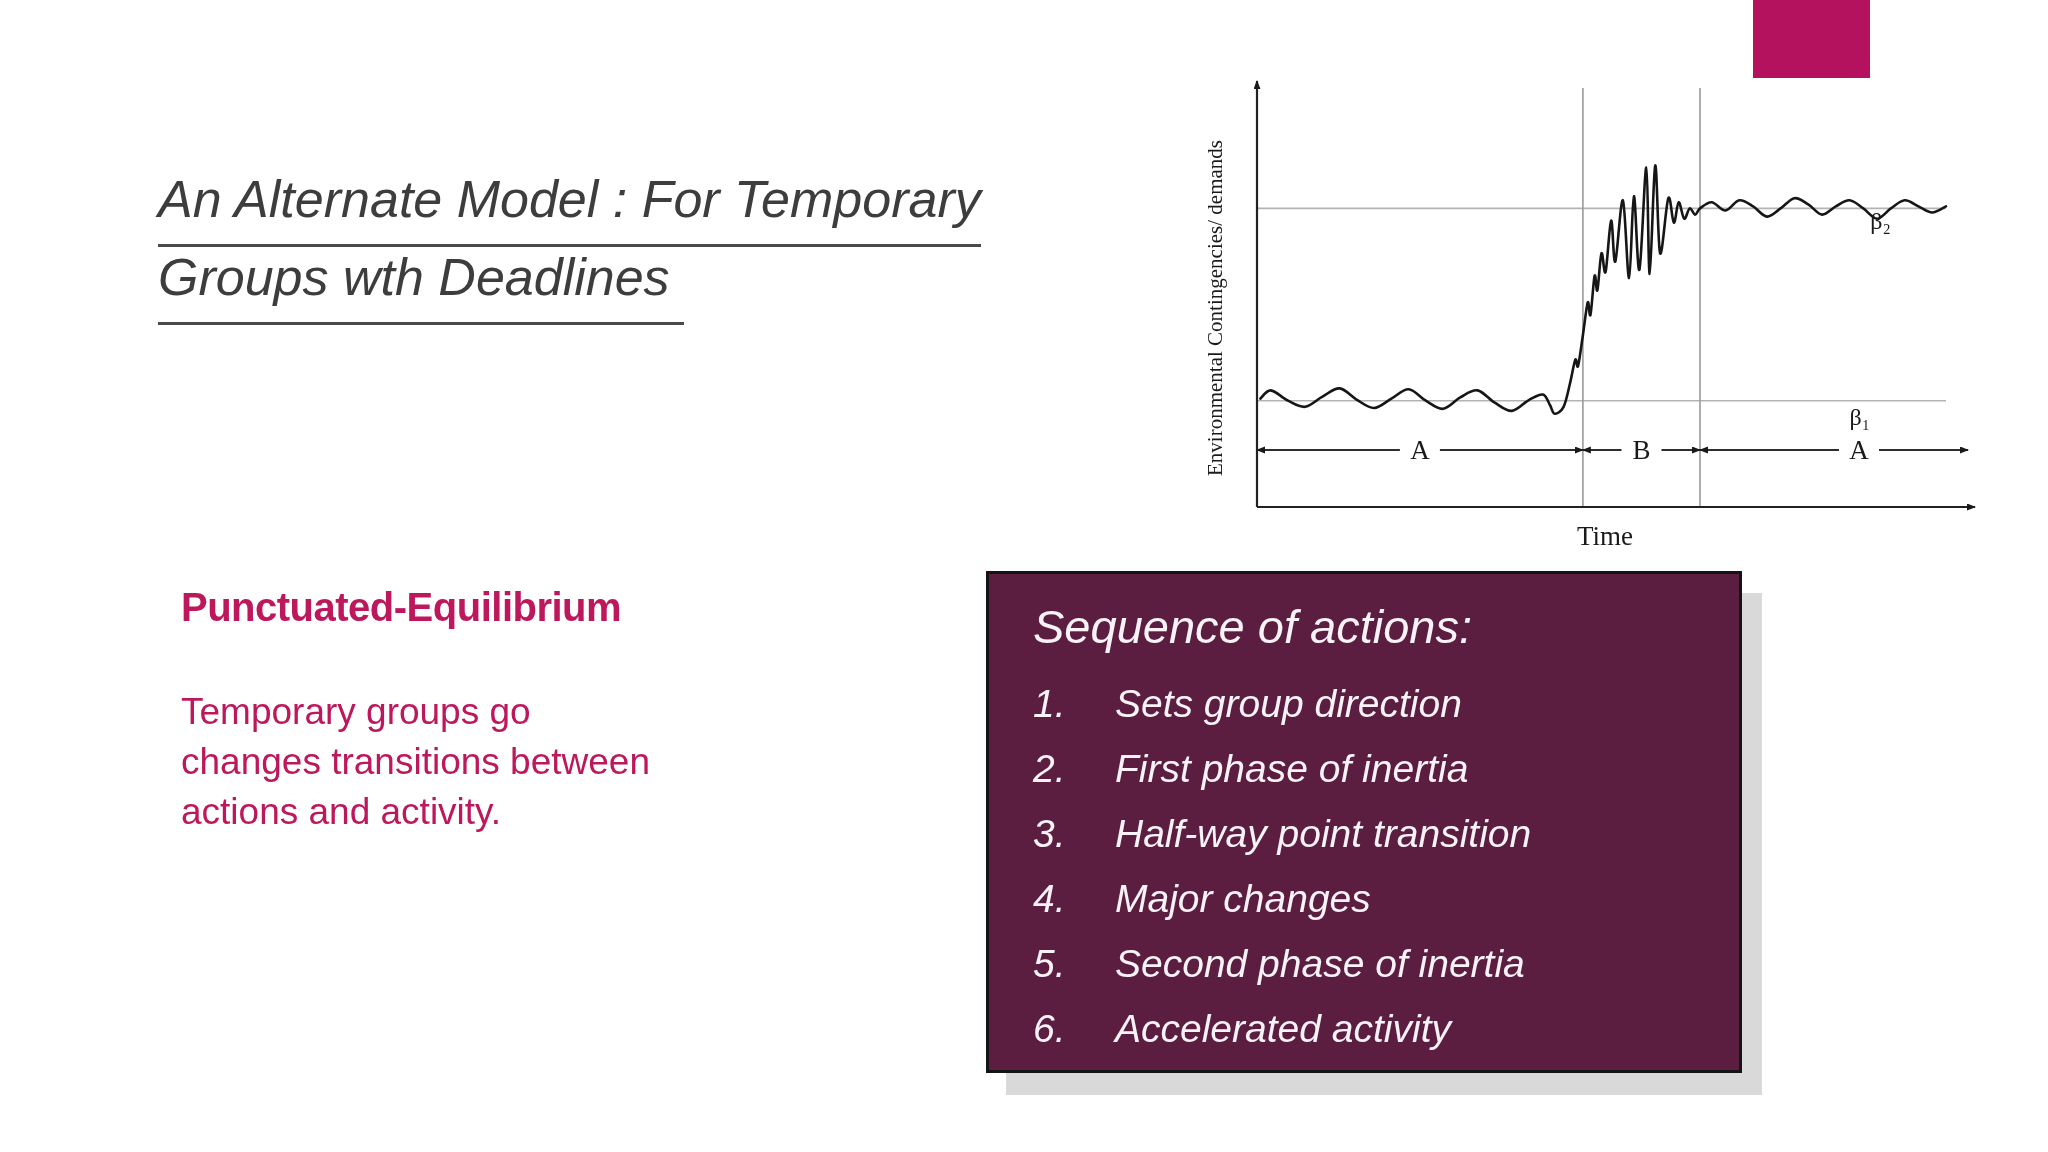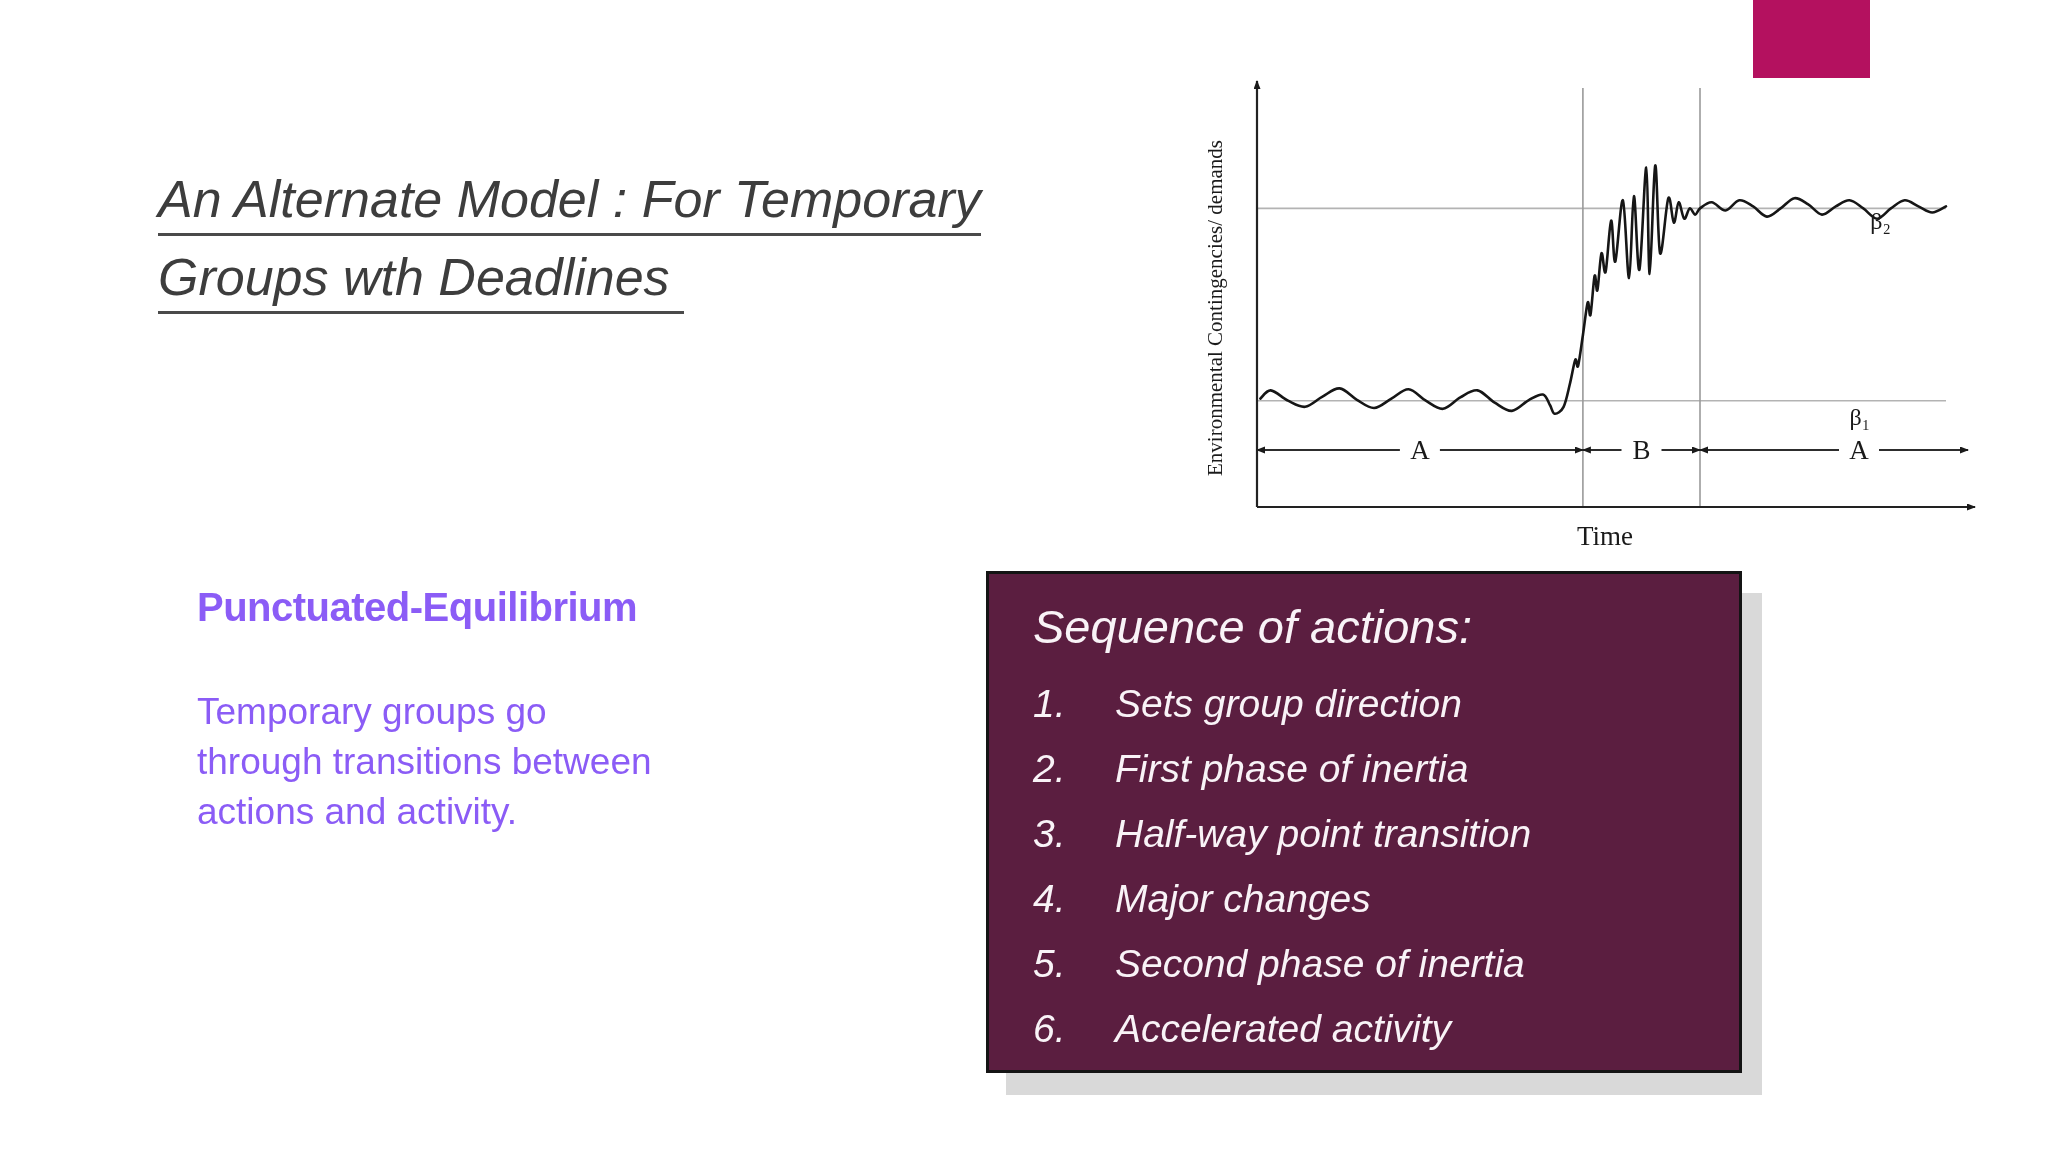--- a/index.html
+++ b/index.html
@@ -7,26 +7,26 @@
     position:relative;width:2048px;height:1152px;background:#ffffff;
     font-family:"Liberation Sans",sans-serif;overflow:hidden;
   }
   
   .accent{position:absolute;left:1753px;top:0;width:117px;height:78px;background:#b4115f;}
   
   .title{
     position:absolute;left:158px;top:160px;width:980px;
     font-style:italic;font-size:52px;line-height:78px;color:#3d3d3d;
   }
-  .tline{display:inline;border-bottom:3px solid #4a4a4a;padding-bottom:5px;}
+  .tline{display:inline;border-bottom:3px solid #4a4a4a;padding-bottom:16px;}
   
   .chart{position:absolute;left:1186px;top:58px;width:810px;height:500px;}
   .chart svg{width:100%;height:100%;display:block;}
   
-  .leftcol{position:absolute;left:197px;top:583px;width:600px;color:#8b5cf6;}
+  .leftcol{position:absolute;left:181px;top:583px;width:600px;color:#be185d;}
   .lh{font-weight:bold;font-size:40px;line-height:48px;letter-spacing:-0.5px;}
   .lb{margin-top:56px;font-size:37px;line-height:50px;}
   
   .seqbox{
     position:absolute;left:986px;top:571px;width:756px;height:502px;
     box-sizing:border-box;background:#5b1e40;border:3px solid #141414;
     box-shadow:20px 22px 0 #d9d9d9;
     padding:24px 40px 18px 44px;color:#f9f3f7;font-style:italic;
   }
   .seqtitle{font-size:47px;line-height:58px;margin-bottom:24px;}
@@ -76,21 +76,21 @@
         <text transform="translate(36,250) rotate(-90)" text-anchor="middle" font-family="&quot;Liberation Serif&quot;,&quot;DejaVu Serif&quot;,serif" font-size="21" fill="#1a1a1a">Environmental Contingencies/ demands</text>
       </svg>
   </div>
 
   <div class="leftcol">
     <div class="lh">
       <div>Punctuated-Equilibrium</div>
     </div>
     <div class="lb">
       <div>Temporary groups go</div>
-      <div>through transitions between</div>
+      <div>changes transitions between</div>
       <div>actions and activity.</div>
     </div>
   </div>
 
   <div class="seqbox" style="background: rgb(91, 30, 64); border-color: rgb(20, 20, 20); color: rgb(249, 243, 247); box-shadow: rgb(217, 217, 217) 20px 22px 0px;">
     <div class="seqtitle">Sequence of actions:</div>
     <div class="seqlist">
         <div class="seq-item">
           <span class="seq-num">1.</span>
           <span class="seq-text">Sets group direction</span>

